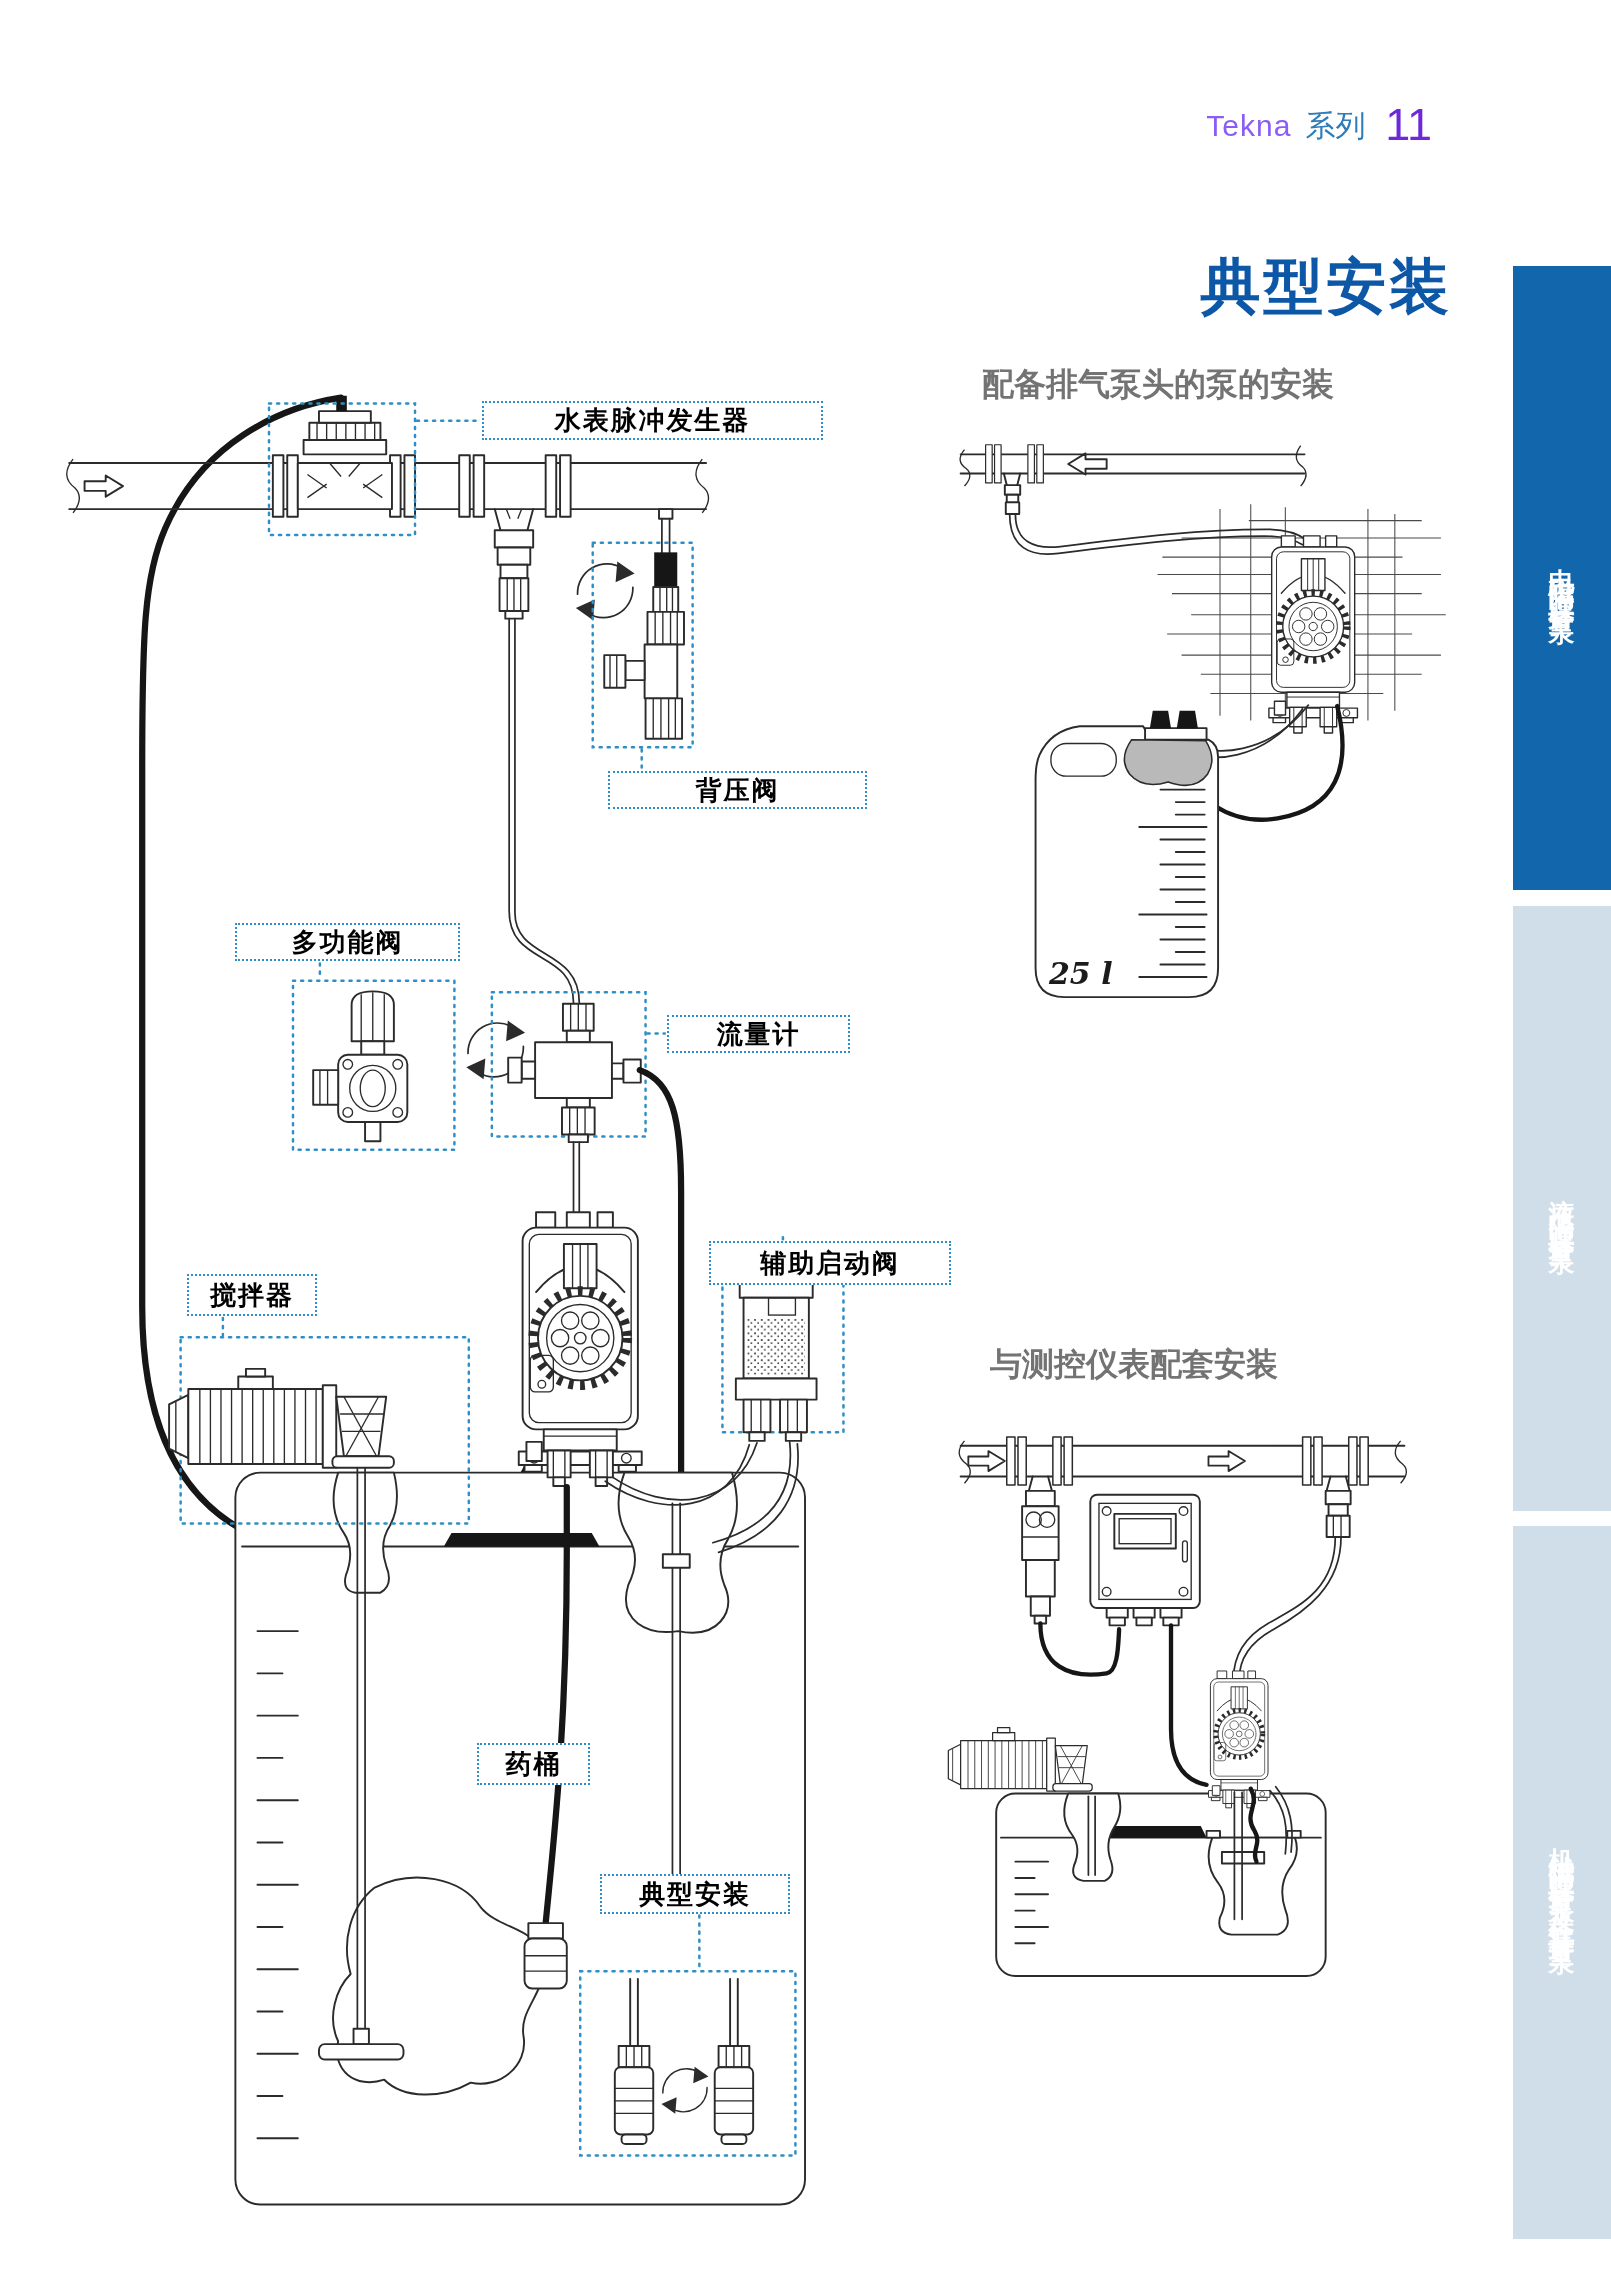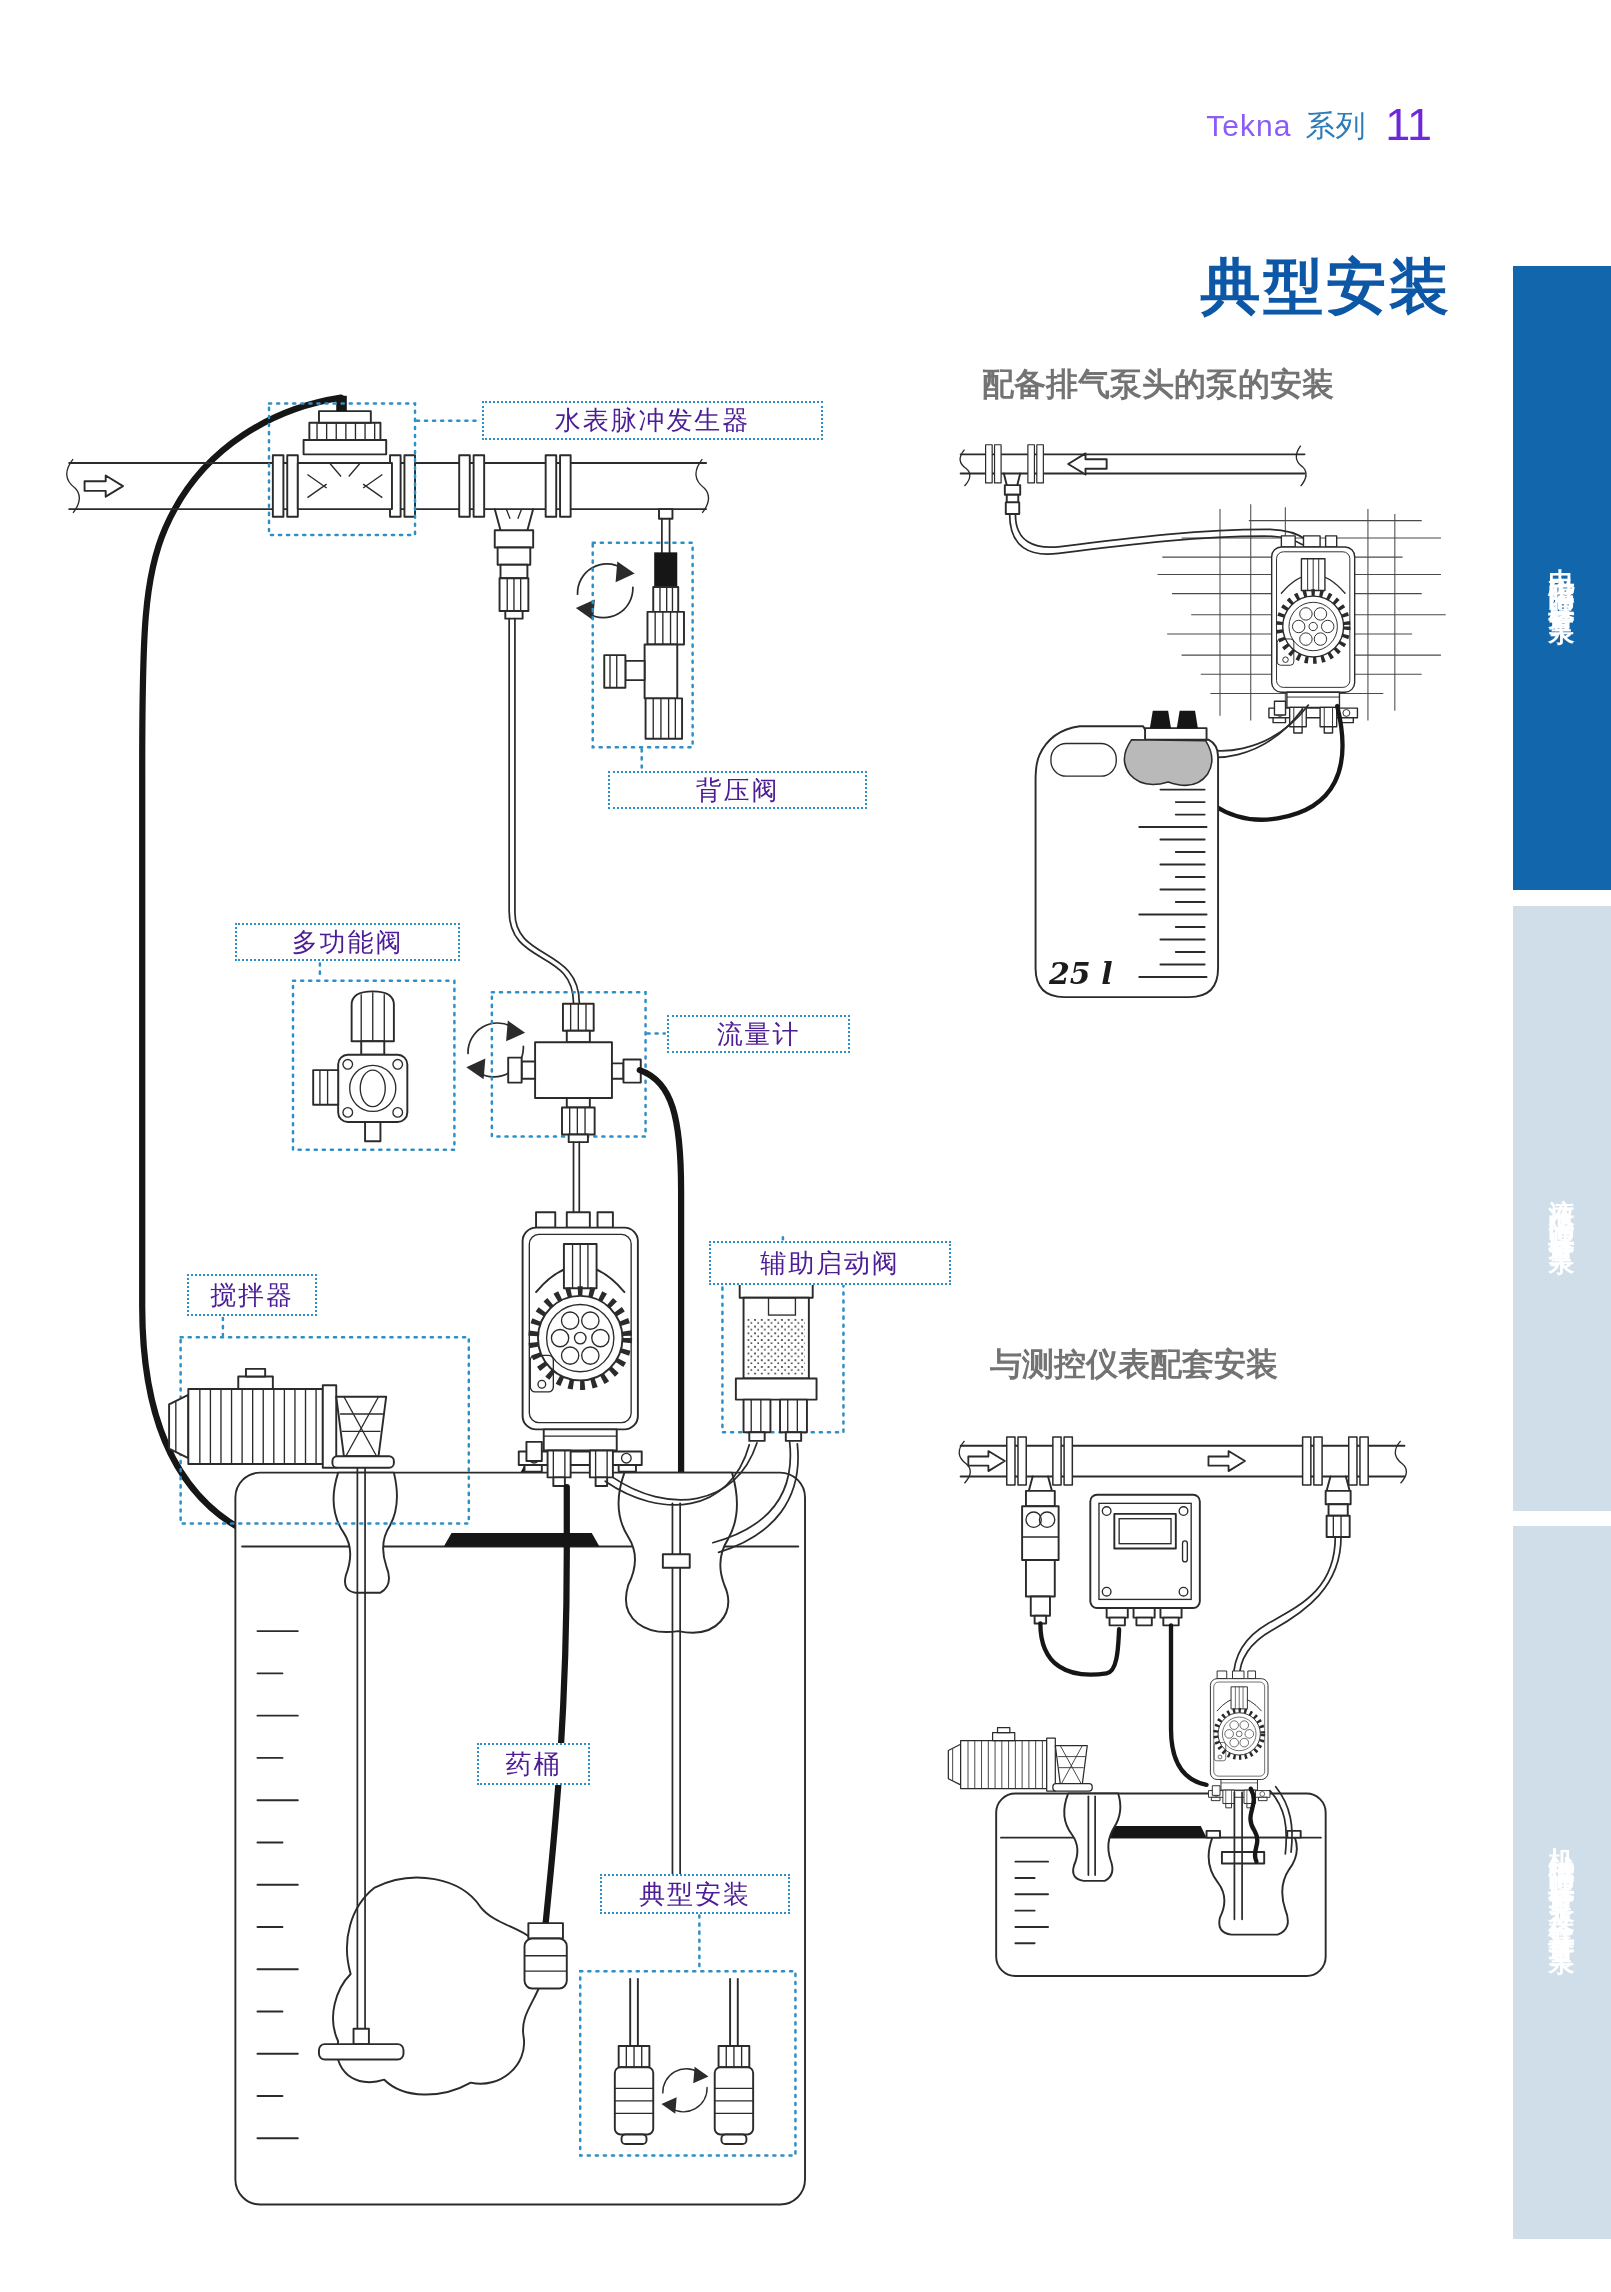--- a/index.html
+++ b/index.html
@@ -18,22 +18,22 @@
   .grid{stroke:#4a4a4a;stroke-width:1.1;}
   .gray{fill:#b9b9b9;stroke:#2b2b2b;stroke-width:1.6;}
   
   .hdr{position:absolute;left:1105px;top:99px;width:327px;text-align:right;white-space:nowrap;}
   .hdr .tekna{font-size:30px;color:#8b5cf6;letter-spacing:1px;}
   .hdr .series{font-size:30px;color:#2e7cb8;margin-left:9.6px;}
   .hdr .pageno{font-size:45px;color:#6d28d9;margin-left:15.4px;vertical-align:-3.8px;}
   .title{position:absolute;left:1066px;top:207px;width:386px;text-align:right;
          font-size:60px;font-weight:bold;color:#0d57a7;letter-spacing:2.9px;}
   .sec-title{position:absolute;font-size:32px;font-weight:bold;color:#737373;white-space:nowrap;}
-  .lbl{position:absolute;border:2.9px dotted #2e8fc6;background:#fff;color:#4c1d95;
-       display:flex;align-items:center;justify-content:center;font-size:26px;font-weight:400;
+  .lbl{position:absolute;border:2.9px dotted #2e8fc6;background:#fff;color:#000000;
+       display:flex;align-items:center;justify-content:center;font-size:26px;font-weight:700;
        box-sizing:border-box;letter-spacing:1.9px;}
   .tank-cap{position:absolute;font-family:"DejaVu Serif","Liberation Serif",serif;
             font-style:italic;font-weight:bold;font-size:30px;color:#1c1c1c;}
   .tabs{position:absolute;left:1513px;top:0;width:98px;height:2292px;}
   .tab{position:absolute;left:0;width:98px;display:flex;align-items:center;justify-content:center;}
   .tab span{writing-mode:vertical-rl;text-orientation:upright;font-size:26px;font-weight:bold;
             letter-spacing:8.6px;line-height:1;}
   .tab1{top:266px;height:624px;background:#1166ac;}
   .tab2{top:906px;height:605px;background:#d0dee9;}
   .tab3{top:1526px;height:713px;background:#d0dee9;}

